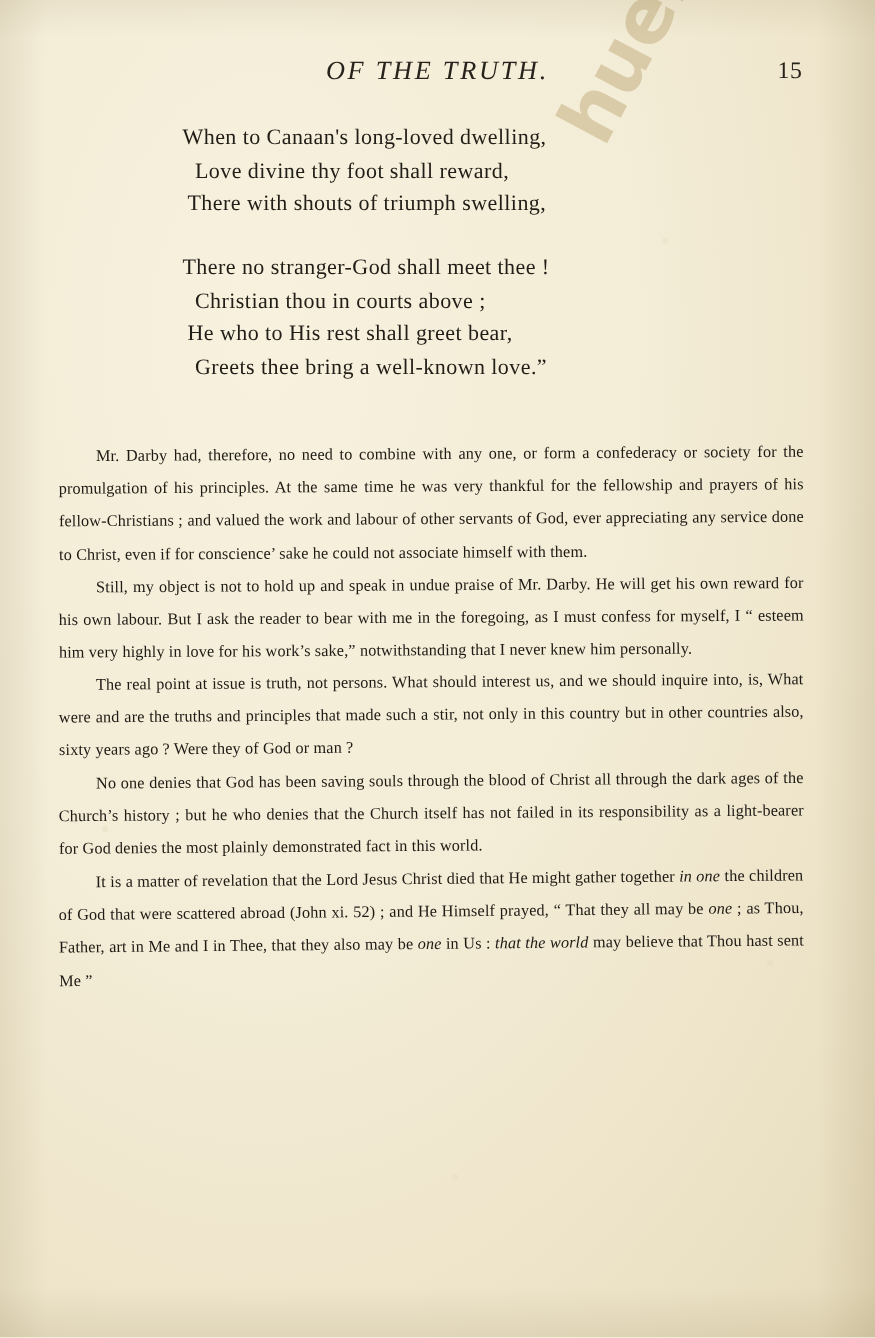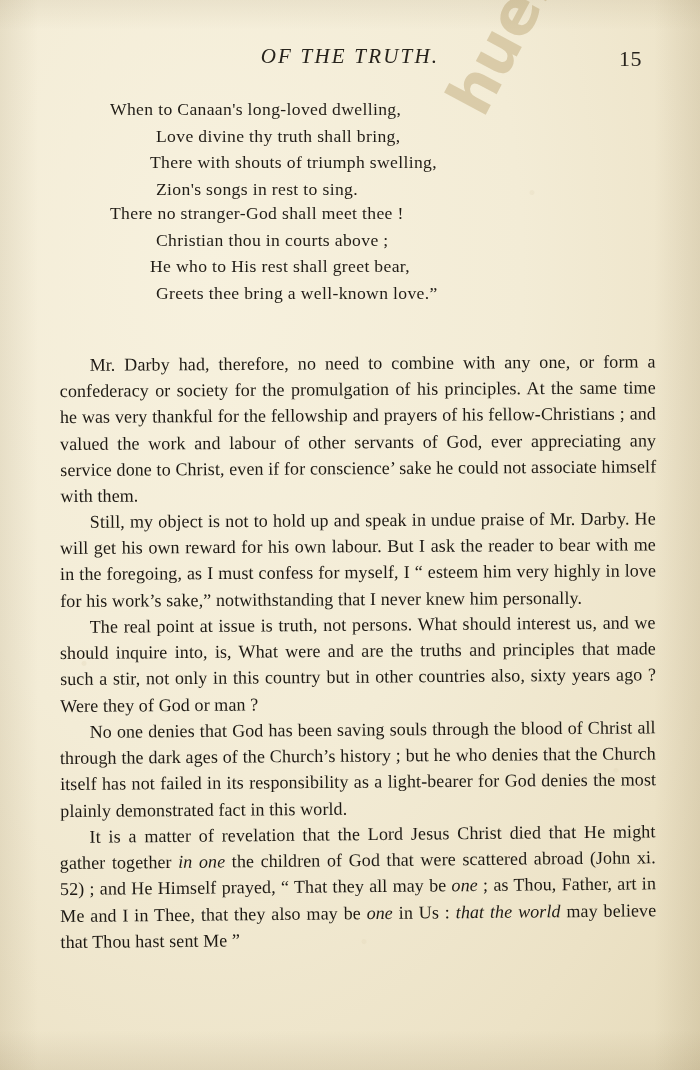--- a/index.html
+++ b/index.html
@@ -87,63 +87,63 @@
     text-align: center;
     font-style: italic;
     font-size: 21px;
     letter-spacing: 2.2px;
     color: #27231c;
   }
   .folio {
     position: absolute;
     right: 6px;
     top: 2px;
-    font-size: 22px;
+    font-size: 19px;
     color: #27231c;
     letter-spacing: 0.5px;
   }
 
   .verse {
     position: absolute;
     left: 0; right: 0;
     text-align: left;
     color: #211d17;
   }
   .verse-block {
     font-size: 17.6px;
     line-height: 26.5px;
     letter-spacing: 0.35px;
   }
   .verse-line {
     white-space: pre;
   }
   .vb1 { position: absolute; left: 110px; top: 96px; }
   .vb2 { position: absolute; left: 110px; top: 200px; }
-  .vl-a { padding-left: 0px; }
+  .vl-a { padding-left: 0px; margin-left: 36px; }
   .vl-b { padding-left: 46px; }
   .vl-c { padding-left: 0px; margin-left: 40px; }
   .vl-d { padding-left: 46px; }
 
   .note {
     position: absolute;
     left: 74px;
     width: 576px;
     top: 298px;
     font-size: 16.2px;
     line-height: 24px;
     letter-spacing: 0.2px;
     color: #221e18;
   }
 
   .body-block {
     position: absolute;
-    left: 60px;
+    left: 47px;
     width: 596px;
     top: 352px;
-    font-size: 18px;
+    font-size: 13px;
     line-height: 26.2px;
     color: #1e1a14;
     text-align: justify;
     letter-spacing: 0.1px;
   }
   .para {
     margin: 0;
     text-indent: 30px;
   }
   i { font-style: italic; }
@@ -162,23 +162,22 @@
 
   <div class="content">
 
     <div class="header">
       <div class="running-title">OF THE TRUTH.</div>
       <div class="folio">15</div>
     </div>
 
     <div class="verse verse-block vb1">
       <div class="verse-line vl-a">When to Canaan's long-loved dwelling,</div>
-      <div class="verse-line vl-b">Love divine thy truth shall bring,</div>
+      <div class="verse-line vl-b">Love divine thy foot shall reward,</div>
       <div class="verse-line vl-c">There with shouts of triumph swelling,</div>
-      <div class="verse-line vl-d">Zion's songs in rest to sing.</div>
     </div>
 
     <div class="verse verse-block vb2">
       <div class="verse-line vl-a">There no stranger-God shall meet thee !</div>
       <div class="verse-line vl-b">Christian thou in courts above ;</div>
       <div class="verse-line vl-c">He who to His rest shall greet bear,</div>
       <div class="verse-line vl-d">Greets thee bring a well-known love.”</div>
     </div>
 
 

